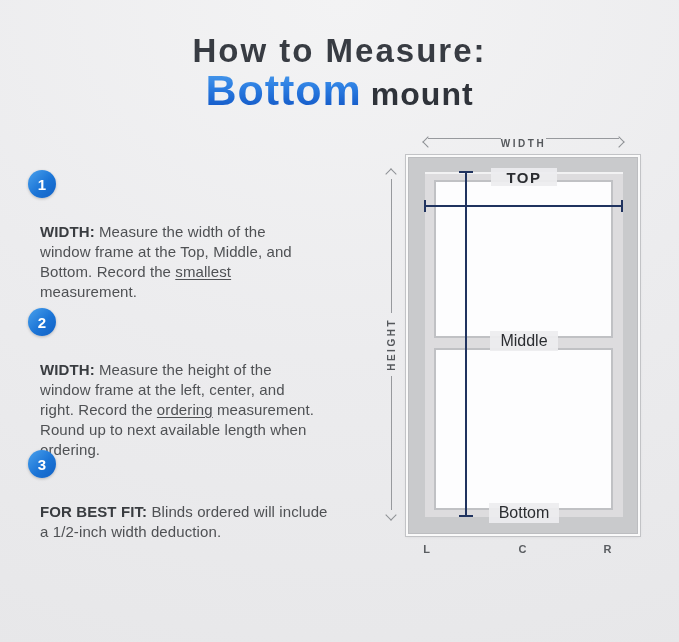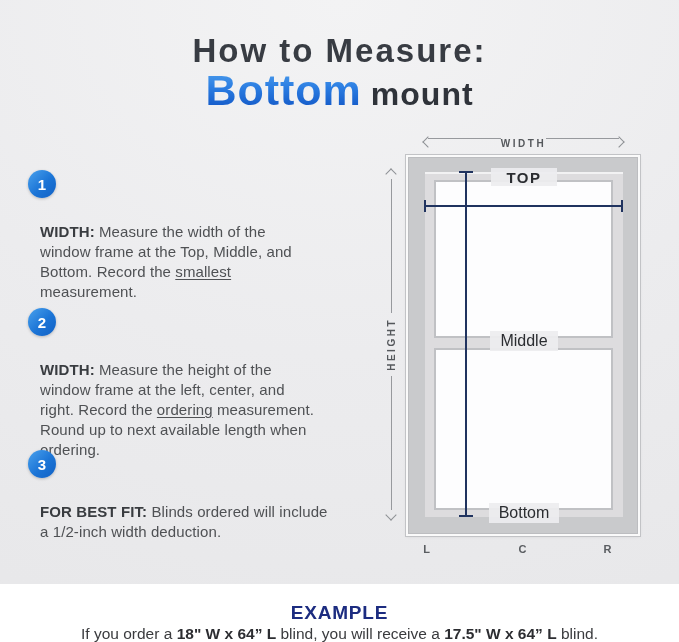--- a/index.html
+++ b/index.html
@@ -155,18 +155,14 @@
   <div class="mline tick-h-left"></div>
   <div class="mline tick-h-right"></div>
   <div class="mline measure-v"></div>
   <div class="mline tick-v-top"></div>
   <div class="mline tick-v-bottom"></div>
 
   <div class="marker marker-l">L</div>
   <div class="marker marker-c">C</div>
   <div class="marker marker-r">R</div>
 
-  <div class="example">
-    <div class="ex-head">EXAMPLE</div>
-    <div class="ex-text"><span>If you order a </span><b>18" W x 64” L</b><span> blind, you will receive a </span><b>17.5" W x 64” L</b><span> blind.</span></div>
-  </div>
 
 </div>
 
 </body></html>

